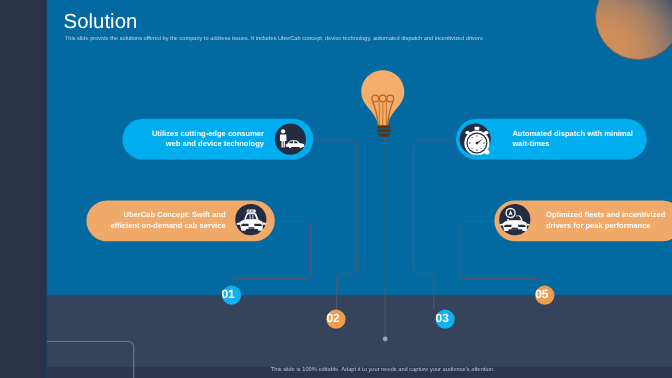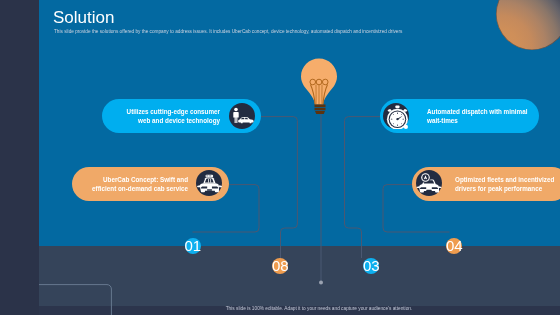--- a/index.html
+++ b/index.html
@@ -20,21 +20,21 @@
   svg.lines{position:absolute;left:0;top:0;width:560px;height:315px;}
 
   .pill{position:absolute;border-radius:999px;}
   .txt{position:absolute;font-size:6.3px;font-weight:bold;color:#ffffff;line-height:1.42;}
   .pill-blue{background:#00aeef;}
   .pill-orange{background:#f0a968;}
   .iconcirc{position:absolute;border-radius:50%;background:#232c41;}
   .iconcirc svg{position:absolute;left:0;top:0;}
 
   .numcirc{position:absolute;border-radius:50%;text-align:left;
-           font-size:15px;font-weight:normal;color:#fff;}
+           font-size:10px;font-weight:bold;color:#fff;}
   .numcirc span{position:absolute;left:0;width:100%;}
   .n-blue{background:#0eb0ef;}
   .n-orange{background:#ef9c4e;}
 
   .bulb{position:absolute;left:260px;top:57px;}
 </style>
 </head>
 <body>
 
 <div id="slide">
@@ -202,27 +202,27 @@
       <circle cx="19" cy="15" r="8.6" fill="#ffffff"></circle>
       <circle cx="19" cy="15" r="6.4" fill="#232c41"></circle>
       <path d="M19 10.4 L22.6 19.2 L19 17.2 L15.4 19.2 Z" fill="#ffffff"></path>
     </svg>
   </div>
 
   <div class="numcirc n-blue" style="left:145.5px;top:237.8px;width:16px;height:16px;line-height:16px;">
     <span>01</span>
   </div>
   <div class="numcirc n-orange" style="left:233px;top:257.5px;width:16px;height:16px;line-height:16px;">
-    <span>08</span>
+    <span>02</span>
   </div>
   <div class="numcirc n-blue" style="left:324px;top:257.5px;width:16px;height:16px;line-height:16px;">
     <span>03</span>
   </div>
   <div class="numcirc n-orange" style="left:407px;top:237.8px;width:16px;height:16px;line-height:16px;">
-    <span>04</span>
+    <span>05</span>
   </div>
 
   <svg class="bulb" width="40" height="58" viewBox="0 0 80 116">
     <g>
 
       <path d="M40 3 C20 3 4 19 4 39 C4 54 14 63 21 72
                C27 80 31 87 32 95 L48 95 C49 87 53 80 59 72
                C66 63 76 54 76 39 C76 19 60 3 40 3 Z" fill="#f6ad6b"></path>
 
       <g fill="none" stroke="#b2691f" stroke-width="1.5" stroke-linecap="round">

